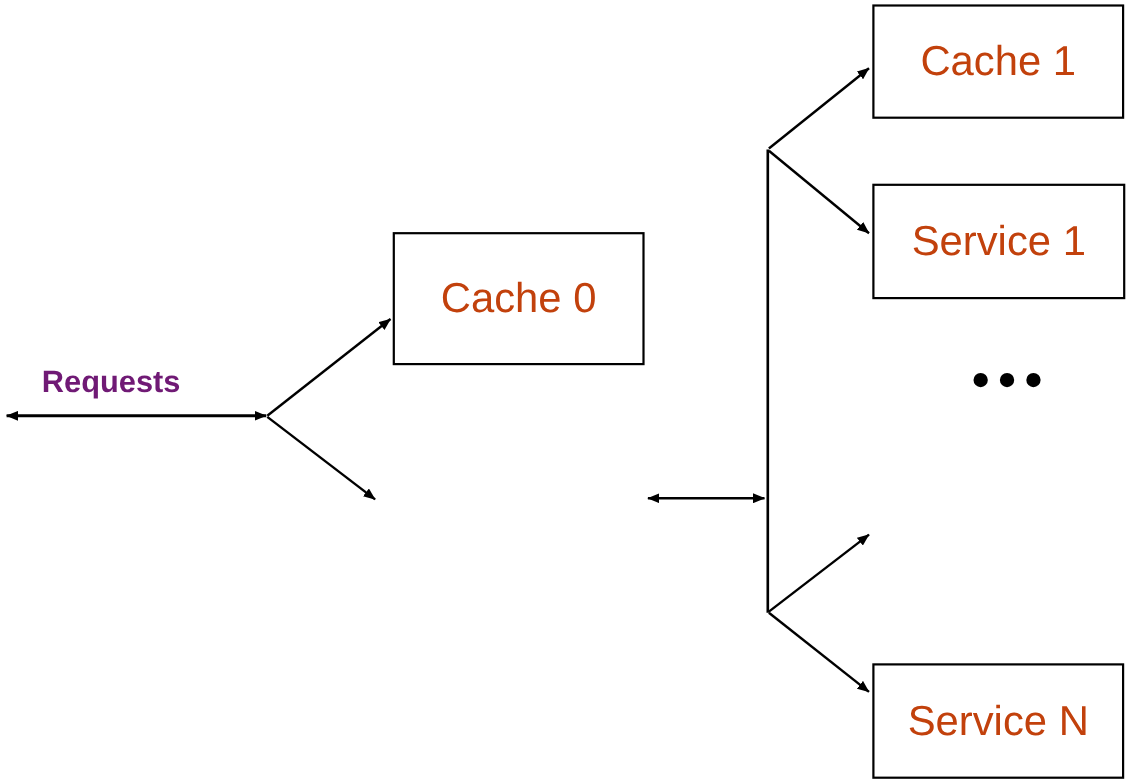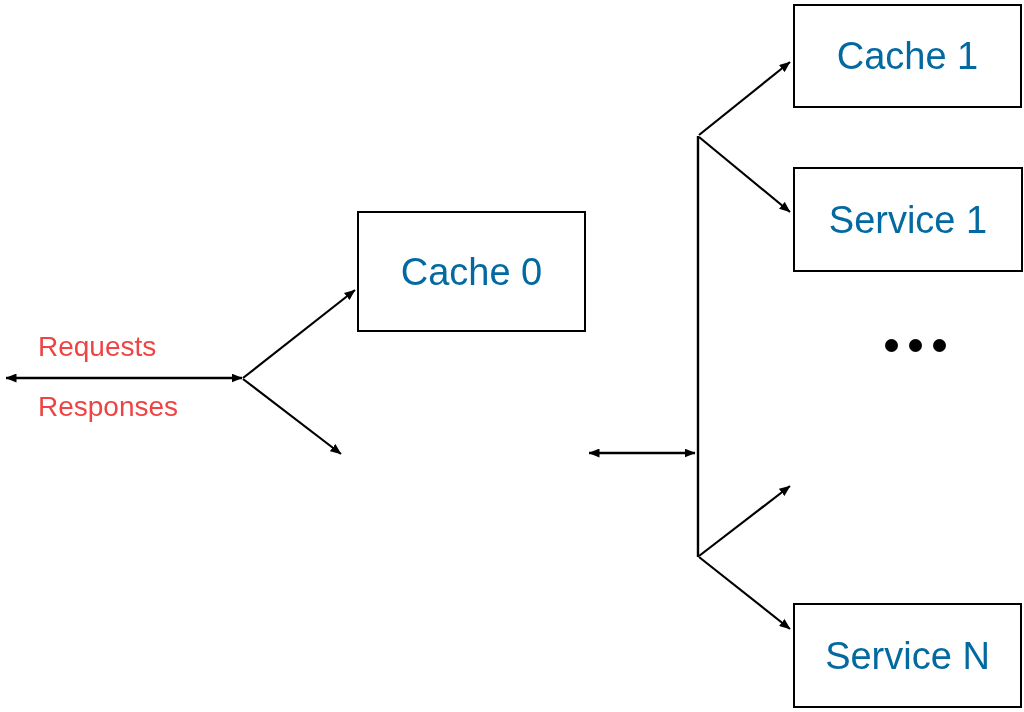--- a/index.html
+++ b/index.html
@@ -28,31 +28,31 @@
     border: 2px solid #000000;
     background: #ffffff;
     display: flex;
     align-items: center;
     justify-content: center;
   }
   .node-label {
     font-family: "Liberation Sans", sans-serif;
     font-size: 38px;
     line-height: 1;
-    color: #0369a1;
+    color: #c2410c;
     letter-spacing: 0px;
     white-space: nowrap;
   }
   .edge-label {
     position: absolute;
     font-family: "Liberation Sans", sans-serif;
-    font-weight: normal;
+    font-weight: bold;
     font-size: 28px;
     line-height: 1;
-    color: #ef4444;
+    color: #701a75;
     white-space: nowrap;
   }
   .ellipsis-dots {
     position: absolute;
     display: flex;
     align-items: center;
     gap: 11px;
   }
   .ellipsis-dots i {
     display: block;
@@ -109,21 +109,20 @@
     <span class="node-label">Service 1</span>
   </div>
 
 
   <div class="node-box" style="left:793px; top:603px; width:229px; height:105px;">
     <span class="node-label">Service N</span>
   </div>
 
   <div class="edge-label" style="left:38px; top:333px;">Requests</div>
 
-  <div class="edge-label" style="left:38px; top:393px;">Responses</div>
 
   <div class="ellipsis-dots" style="left:885px; top:339px;">
     <i></i>
     <i></i>
     <i></i>
   </div>
 
 </div>
 
 </body></html>

